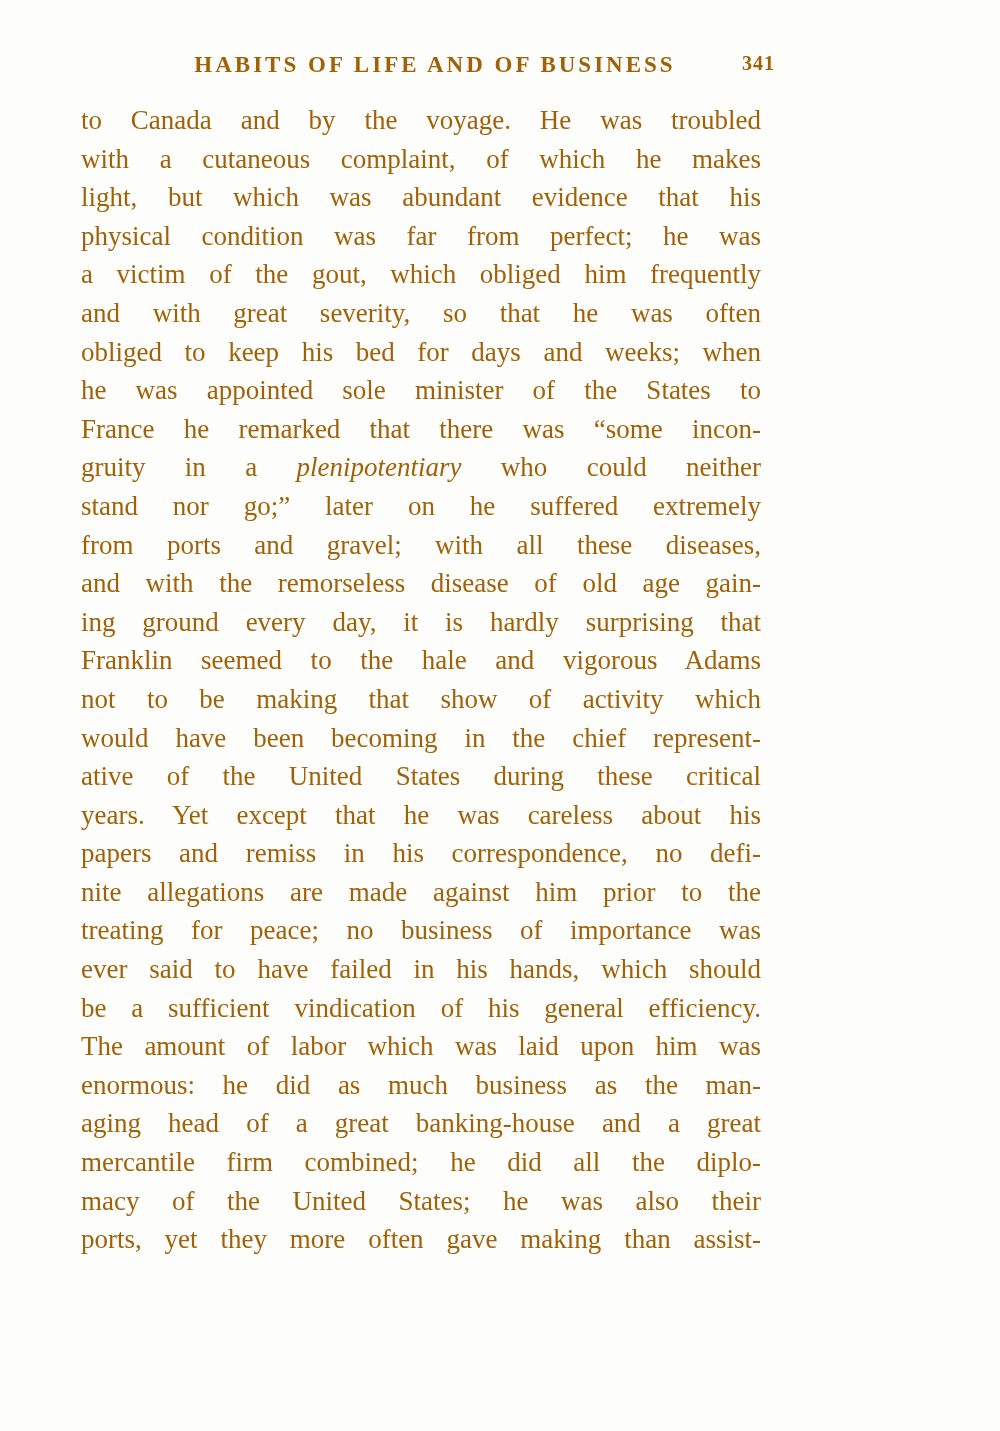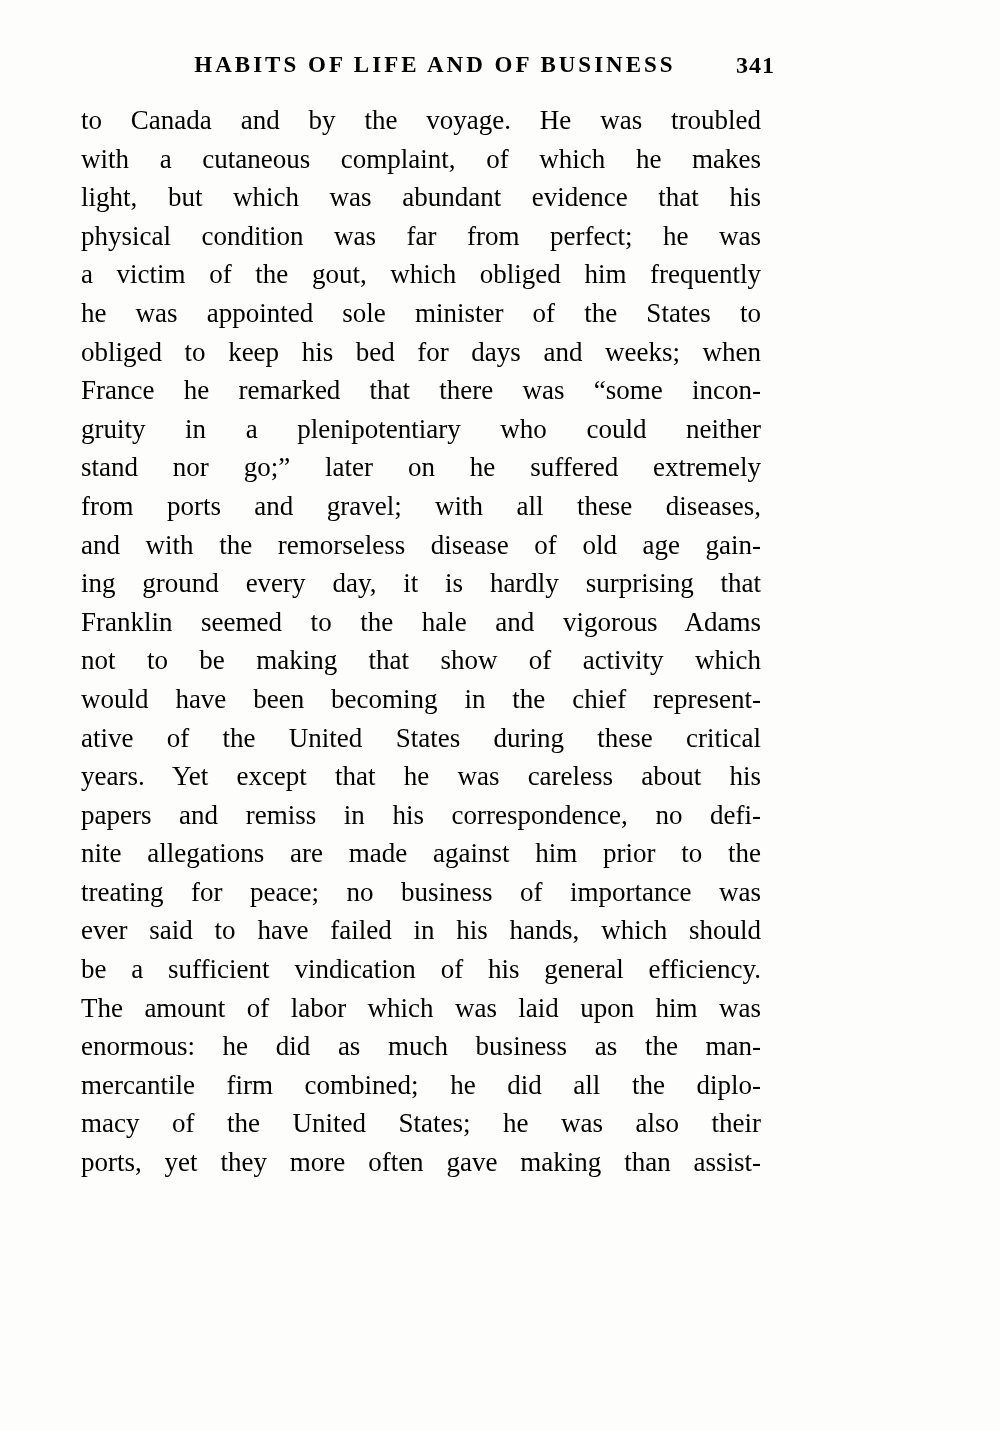--- a/index.html
+++ b/index.html
@@ -3,21 +3,21 @@
 <meta charset="utf-8">
 <style>
   * { box-sizing: border-box; }
   html, body { margin: 0; padding: 0; background: #ffffff; }
   .page {
     position: relative;
     width: 1000px;
     height: 1431px;
     margin: 0 auto;
     background: #fdfdfc;
-    color: #000000;
+    color: #a16207;
     font-family: "Liberation Serif", "DejaVu Serif", serif;
     overflow: hidden;
   }
   .running-header {
     position: absolute;
     top: 52px;
     left: 95px;
     width: 680px;
     height: 32px;
   }
@@ -28,21 +28,21 @@
     text-align: center;
     font-size: 23px;
     letter-spacing: 3px;
     font-weight: 600;
     white-space: nowrap;
   }
   .running-header .pagenum {
     position: absolute;
     right: 0;
     top: 0;
-    font-size: 24px;
+    font-size: 20px;
     font-weight: 700;
     letter-spacing: 1px;
   }
   .page-body {
     position: absolute;
     top: 101px;
     left: 81px;
     width: 680px;
   }
   .line {
@@ -53,53 +53,55 @@
     text-align: justify;
     text-align-last: justify;
   }
   
   .line::after {
     content: "";
     display: inline-block;
     width: 100%;
     height: 0;
   }
-  .italic { }
+  .italic { font-style: italic; }
 </style>
 </head>
 <body>
 
 <div class="page">
   <div class="running-header">
     <div class="title">HABITS OF LIFE AND OF BUSINESS</div>
     <div class="pagenum">341</div>
   </div>
   <div class="page-body">
       <div class="line"><span>to Canada and by the voyage. He was troubled</span></div>
       <div class="line"><span>with a cutaneous complaint, of which he makes</span></div>
       <div class="line"><span>light, but which was abundant evidence that his</span></div>
       <div class="line"><span>physical condition was far from perfect; he was</span></div>
       <div class="line"><span>a victim of the gout, which obliged him frequently</span></div>
+      <div class="line"><span>and with great severity, so that he was often</span></div>
+      <div class="line"><span>obliged to keep his bed for days and weeks; when</span></div>
       <div class="line"><span>he was appointed sole minister of the States to</span></div>
-      <div class="line"><span>obliged to keep his bed for days and weeks; when</span></div>
       <div class="line"><span>France he remarked that there was “some incon-</span></div>
       <div class="line"><span>gruity in a </span><span class="italic">plenipotentiary</span><span> who could neither</span></div>
       <div class="line"><span>stand nor go;” later on he suffered extremely</span></div>
       <div class="line"><span>from ports and gravel; with all these diseases,</span></div>
       <div class="line"><span>and with the remorseless disease of old age gain-</span></div>
       <div class="line"><span>ing ground every day, it is hardly surprising that</span></div>
       <div class="line"><span>Franklin seemed to the hale and vigorous Adams</span></div>
       <div class="line"><span>not to be making that show of activity which</span></div>
       <div class="line"><span>would have been becoming in the chief represent-</span></div>
       <div class="line"><span>ative of the United States during these critical</span></div>
       <div class="line"><span>years. Yet except that he was careless about his</span></div>
       <div class="line"><span>papers and remiss in his correspondence, no defi-</span></div>
       <div class="line"><span>nite allegations are made against him prior to the</span></div>
       <div class="line"><span>treating for peace; no business of importance was</span></div>
       <div class="line"><span>ever said to have failed in his hands, which should</span></div>
       <div class="line"><span>be a sufficient vindication of his general efficiency.</span></div>
       <div class="line"><span>The amount of labor which was laid upon him was</span></div>
       <div class="line"><span>enormous: he did as much business as the man-</span></div>
+      <div class="line"><span>aging head of a great banking-house and a great</span></div>
       <div class="line"><span>mercantile firm combined; he did all the diplo-</span></div>
       <div class="line"><span>macy of the United States; he was also their</span></div>
       <div class="line"><span>ports, yet they more often gave making than assist-</span></div>
     </div>
 </div>
 
 </body></html>

